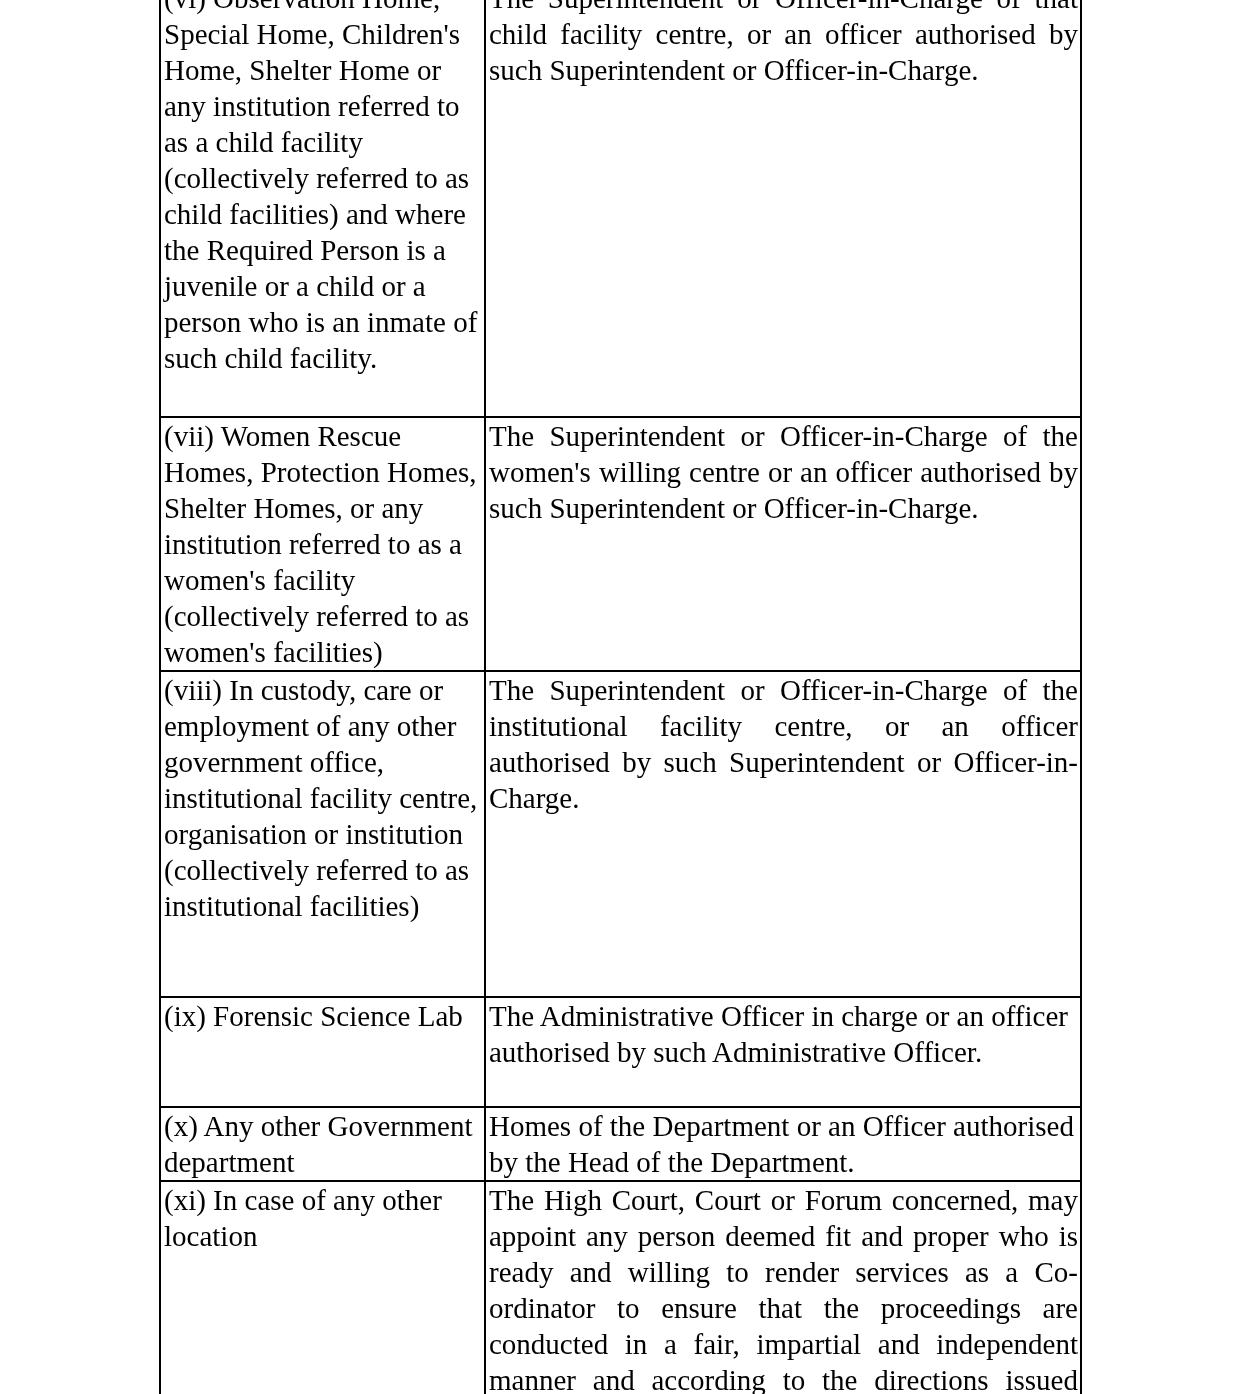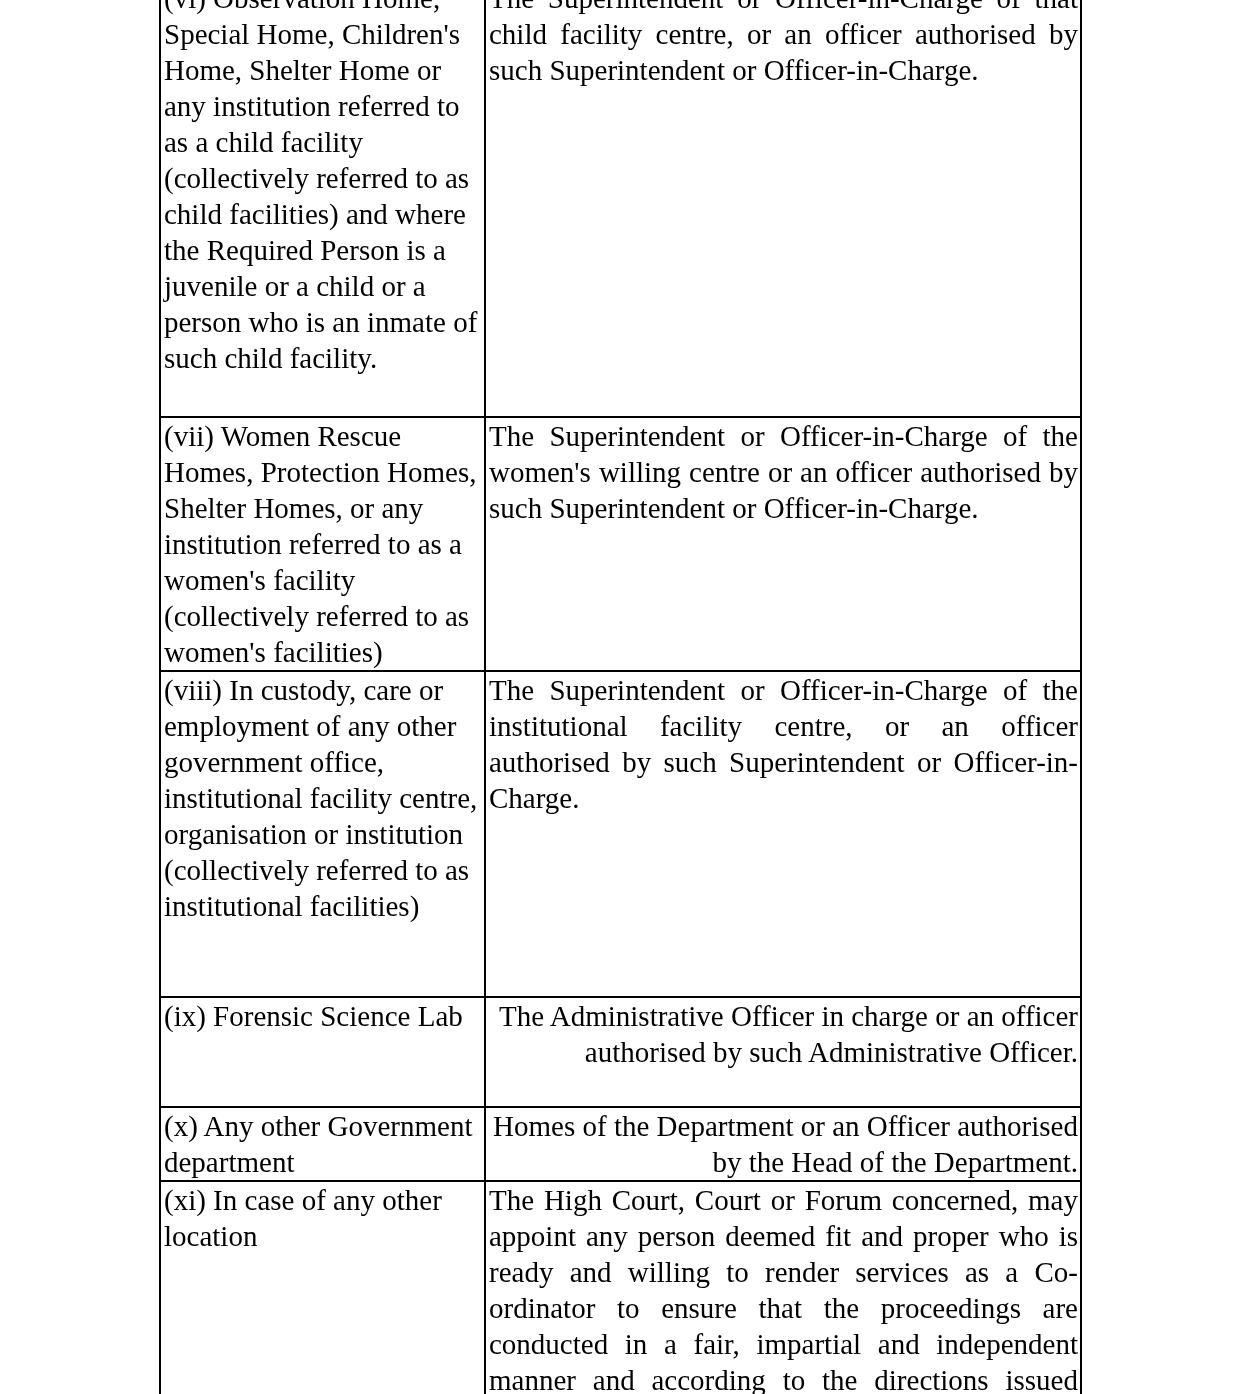--- a/index.html
+++ b/index.html
@@ -36,21 +36,21 @@
     table.rules col.c1 { width: 325px; }
     table.rules col.c2 { width: 596px; }
     table.rules td {
       border: 2px solid #000000;
       padding: 0 2px 0 3px;
       vertical-align: top;
       word-wrap: break-word;
     }
     td.loc { text-align: left; }
     td.coord { text-align: justify; }
-    td.coord.left { text-align: right; }
+    td.coord.left { text-align: left; }
     td.mid { vertical-align: middle; }
     .first-row td { padding-top: 0; }
   </style>
 </head>
 <body>
 
 <div class="page">
   <table class="rules">
     <colgroup>
       <col class="c1">

